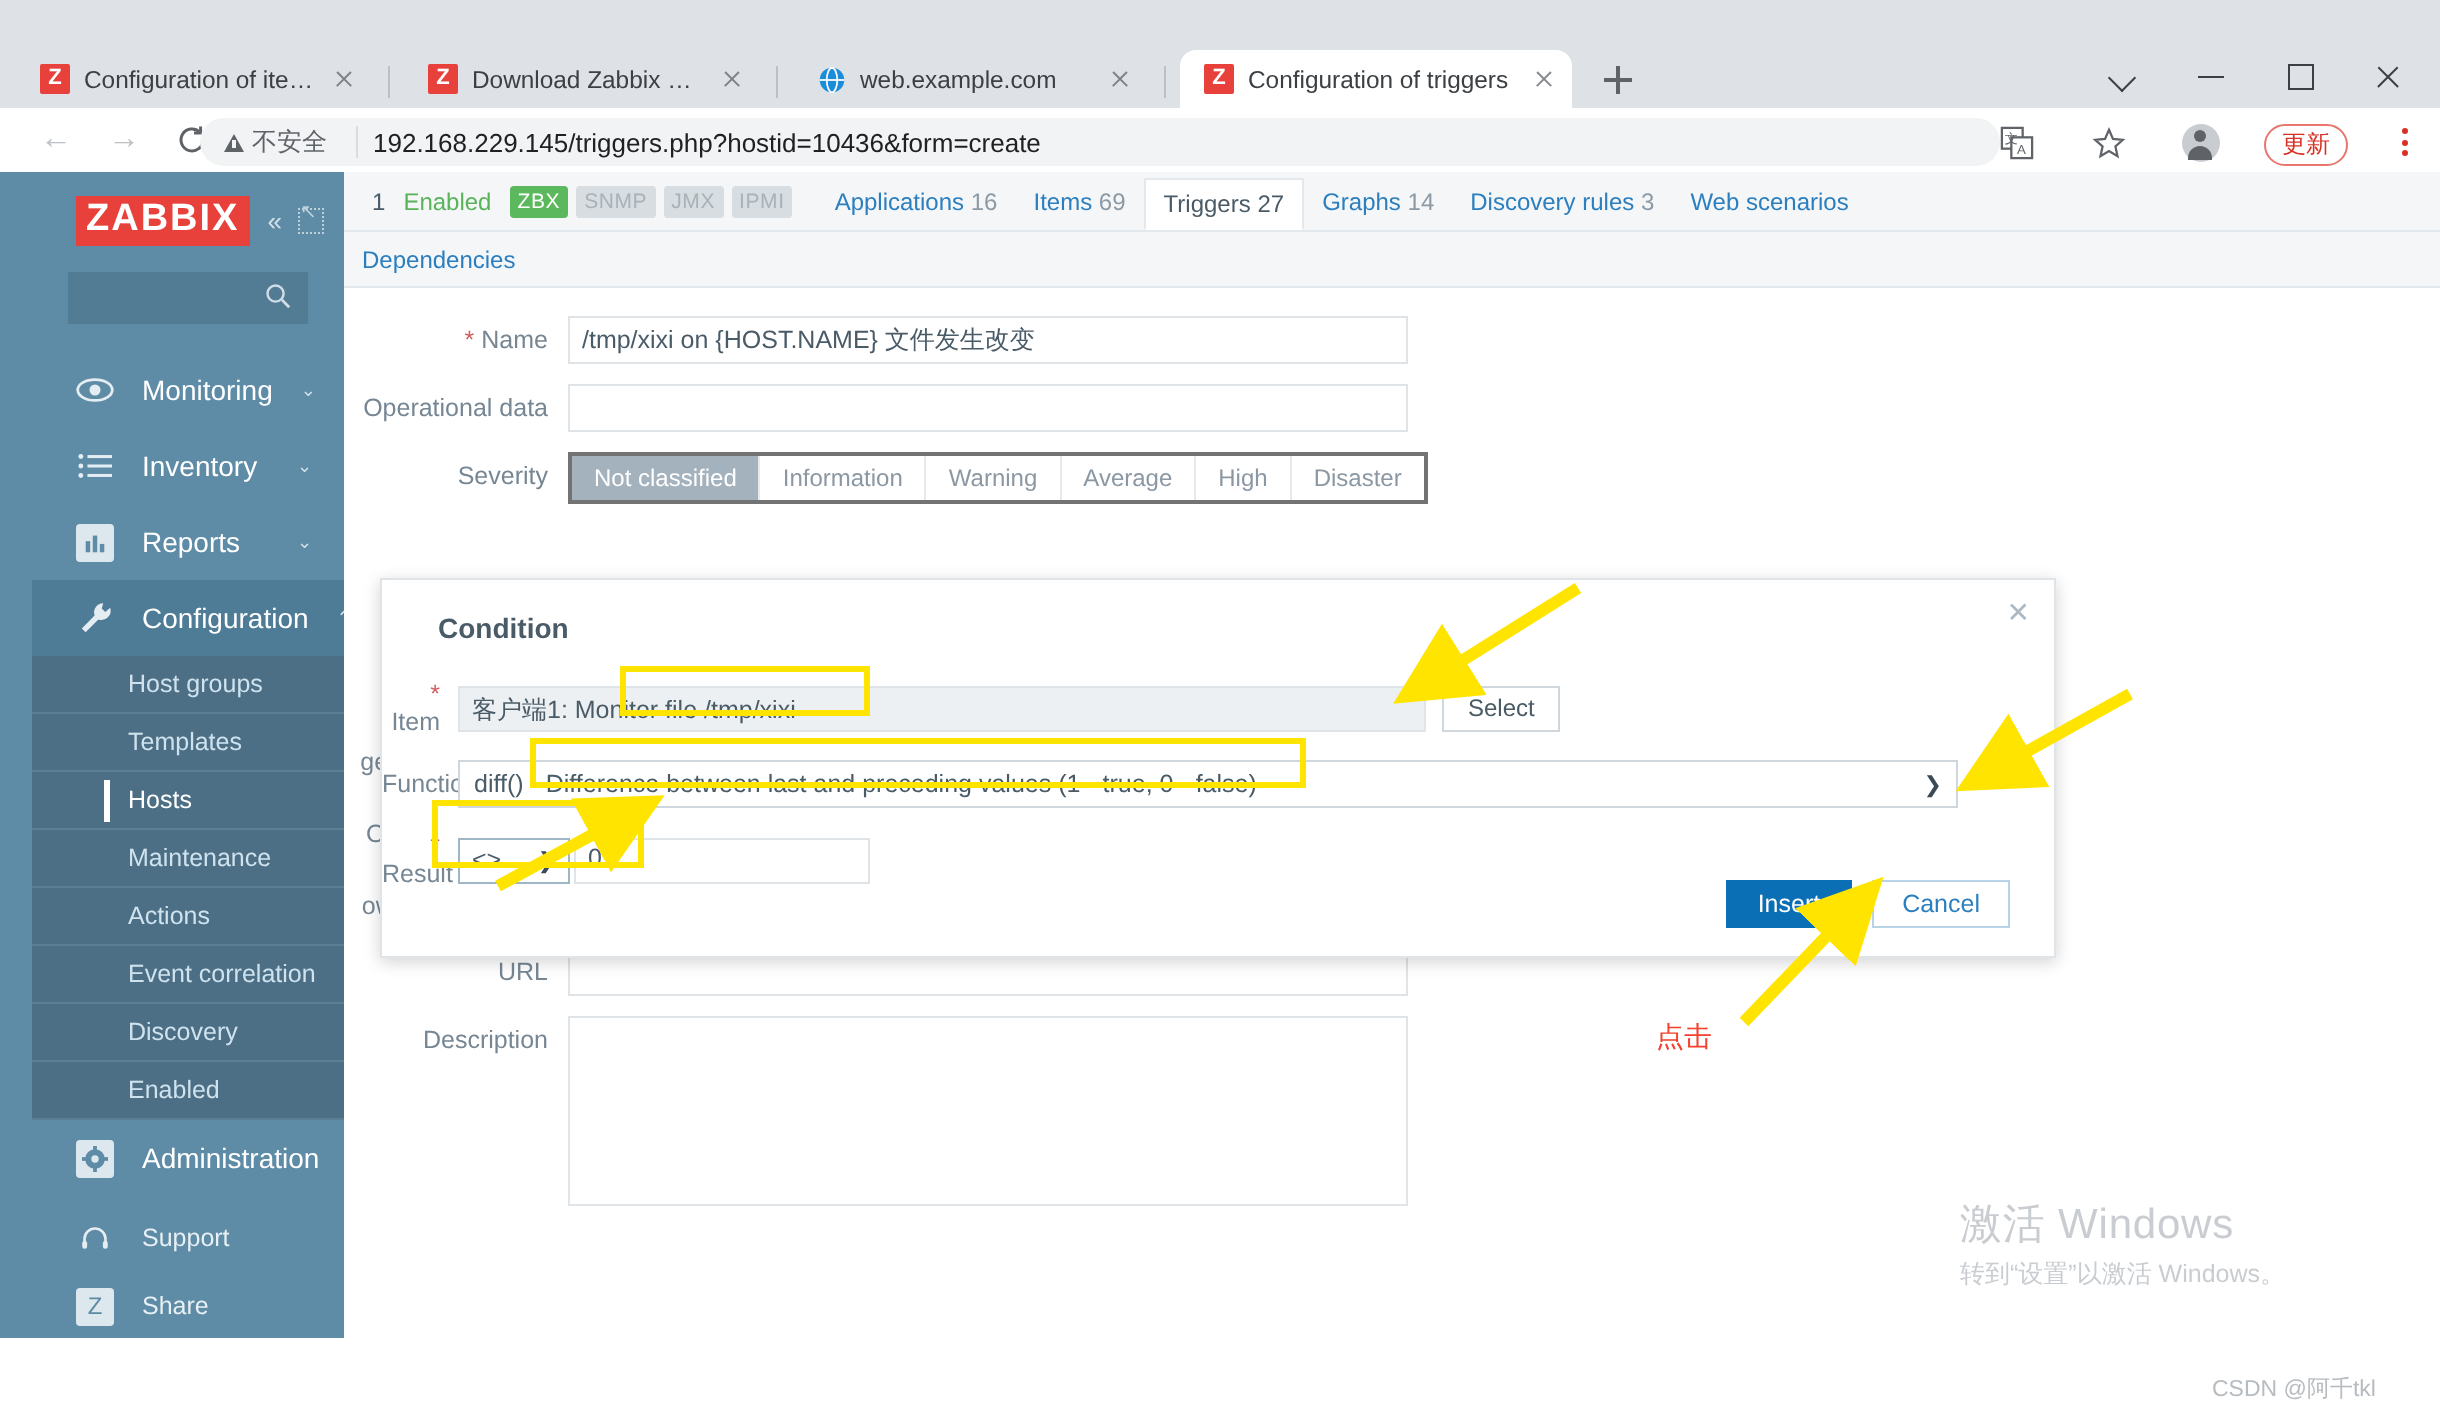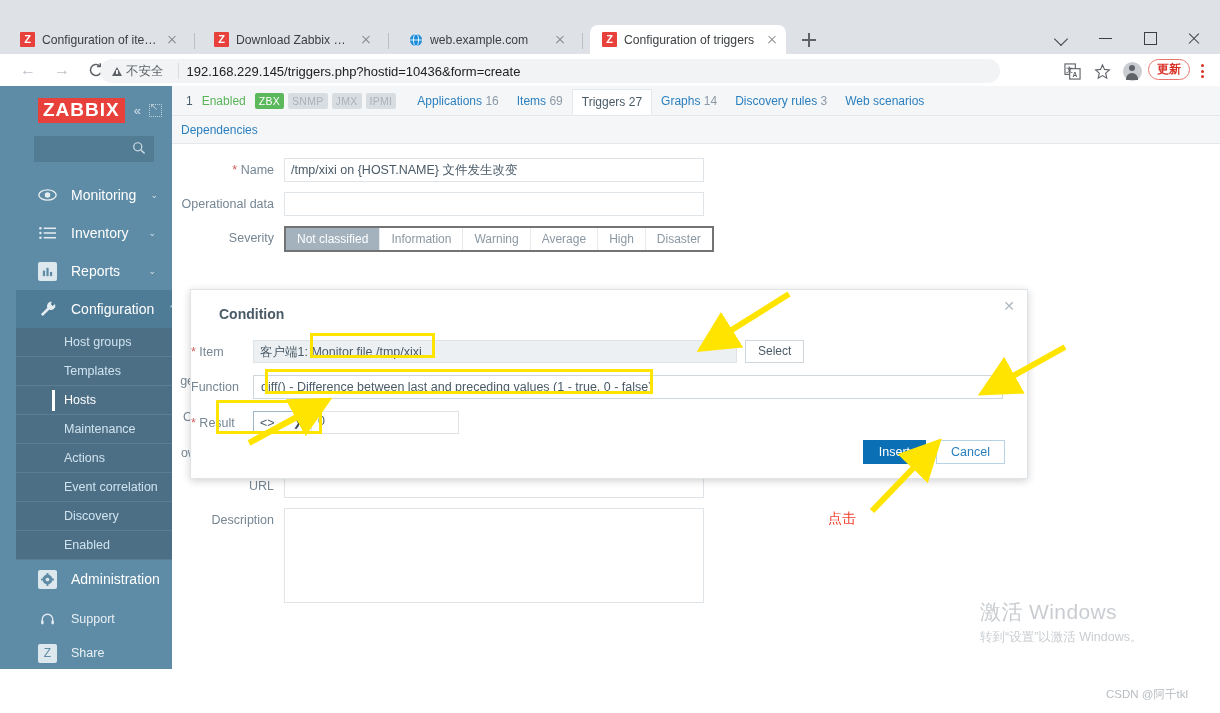--- a/index.html
+++ b/index.html
@@ -70,21 +70,21 @@
   .omnibox {
     position:absolute; left:100px; top:5px; width:900px; height:24px;
     background:#f1f3f4; border-radius:12px; display:flex; align-items:center; padding:0 12px;
     font-size:13px; color:#202124;
   }
   .notsecure { display:flex; align-items:center; gap:4px; color:#5f6368; font-size:12.5px; margin-right:6px;}
   .warn-tri { width:0; height:0; border-left:5.5px solid transparent; border-right:5.5px solid transparent; border-bottom:9.5px solid #5f6368; position:relative;}
   .warn-tri::after { content:""; position:absolute; left:-0.8px; top:3px; width:1.6px; height:4px; background:#f1f3f4; }
   .omnibox .vbar { width:1px; height:16px; background:#dadce0; margin:0 8px; }
   .url-text { font-size:13px; color:#202124; white-space:nowrap; }
-  .tb-right { position:absolute; right:8px; top:5px; height:24px; display:flex; align-items:flex-start; gap:2px;font-weight:bold; }
+  .tb-right { position:absolute; right:8px; top:5px; height:24px; display:flex; align-items:flex-end; gap:18px; }
   .tb-icon { width:28px; height:24px; display:flex; align-items:center; justify-content:center; color:#5f6368; font-size:14px; position:relative;}
   .avatar-circ { width:19px; height:19px; border-radius:50%; background:#c9ccd0; position:relative; }
   .avatar-circ::before { content:""; position:absolute; left:6.5px; top:3.5px; width:6px; height:6px; border-radius:50%; background:#5f6368;}
   .avatar-circ::after  { content:""; position:absolute; left:3.5px; top:11px; width:12px; height:7px; border-radius:6px 6px 0 0; background:#5f6368;}
   .update-pill { border:1px solid #e8766f; border-radius:11px; padding:1px 8px; color:#d93025; font-size:12px; }
   .kebab { width:20px; height:24px; display:flex; flex-direction:column; align-items:center; justify-content:center; gap:2.5px; }
   .kebab i { width:3px; height:3px; border-radius:50%; background:#d93025; display:block; }
 
   
   .page { position:absolute; left:0; top:86px; width:1220px; height:583px; background:#fff; overflow:hidden; }
@@ -150,21 +150,21 @@
 
   
   .modal {
     position:absolute; left:18px; top:203px; width:838px; height:190px;
     background:#ffffff; border:1px solid #dfe4e8;
     box-shadow:0 2px 8px rgba(0,0,0,.18);
   }
   .modal-title { font-size:14px; font-weight:bold; color:#4a5b68; padding:16px 0 0 28px; }
   .modal-close { position:absolute; right:12px; top:8px; color:#aeb9c2; font-size:14px; }
   .m-row { display:flex; align-items:center; margin-top:14px; }
-  .m-label { width:62px; text-align:left; font-size:12.5px; color:#768693; padding-right:9px; }
+  .m-label { width:38px; text-align:right; font-size:12.5px; color:#768693; padding-right:9px; }
   .m-item-box {
     width:484px; height:23px; background:#edf0f2; border:1px solid #dfe4e8;
     font-size:12.5px; color:#4a5b68; padding:2px 6px; line-height:19px; white-space:nowrap;
   }
   .m-btn-select {
     margin-left:8px; border:1px solid #cfd7dd; background:#fff; color:#4a5b68;
     font-size:12px; padding:3px 12px; height:23px; line-height:15px;
   }
   .m-select {
     width:750px; height:24px; border:1px solid #cfd7dd; background:#fff;

